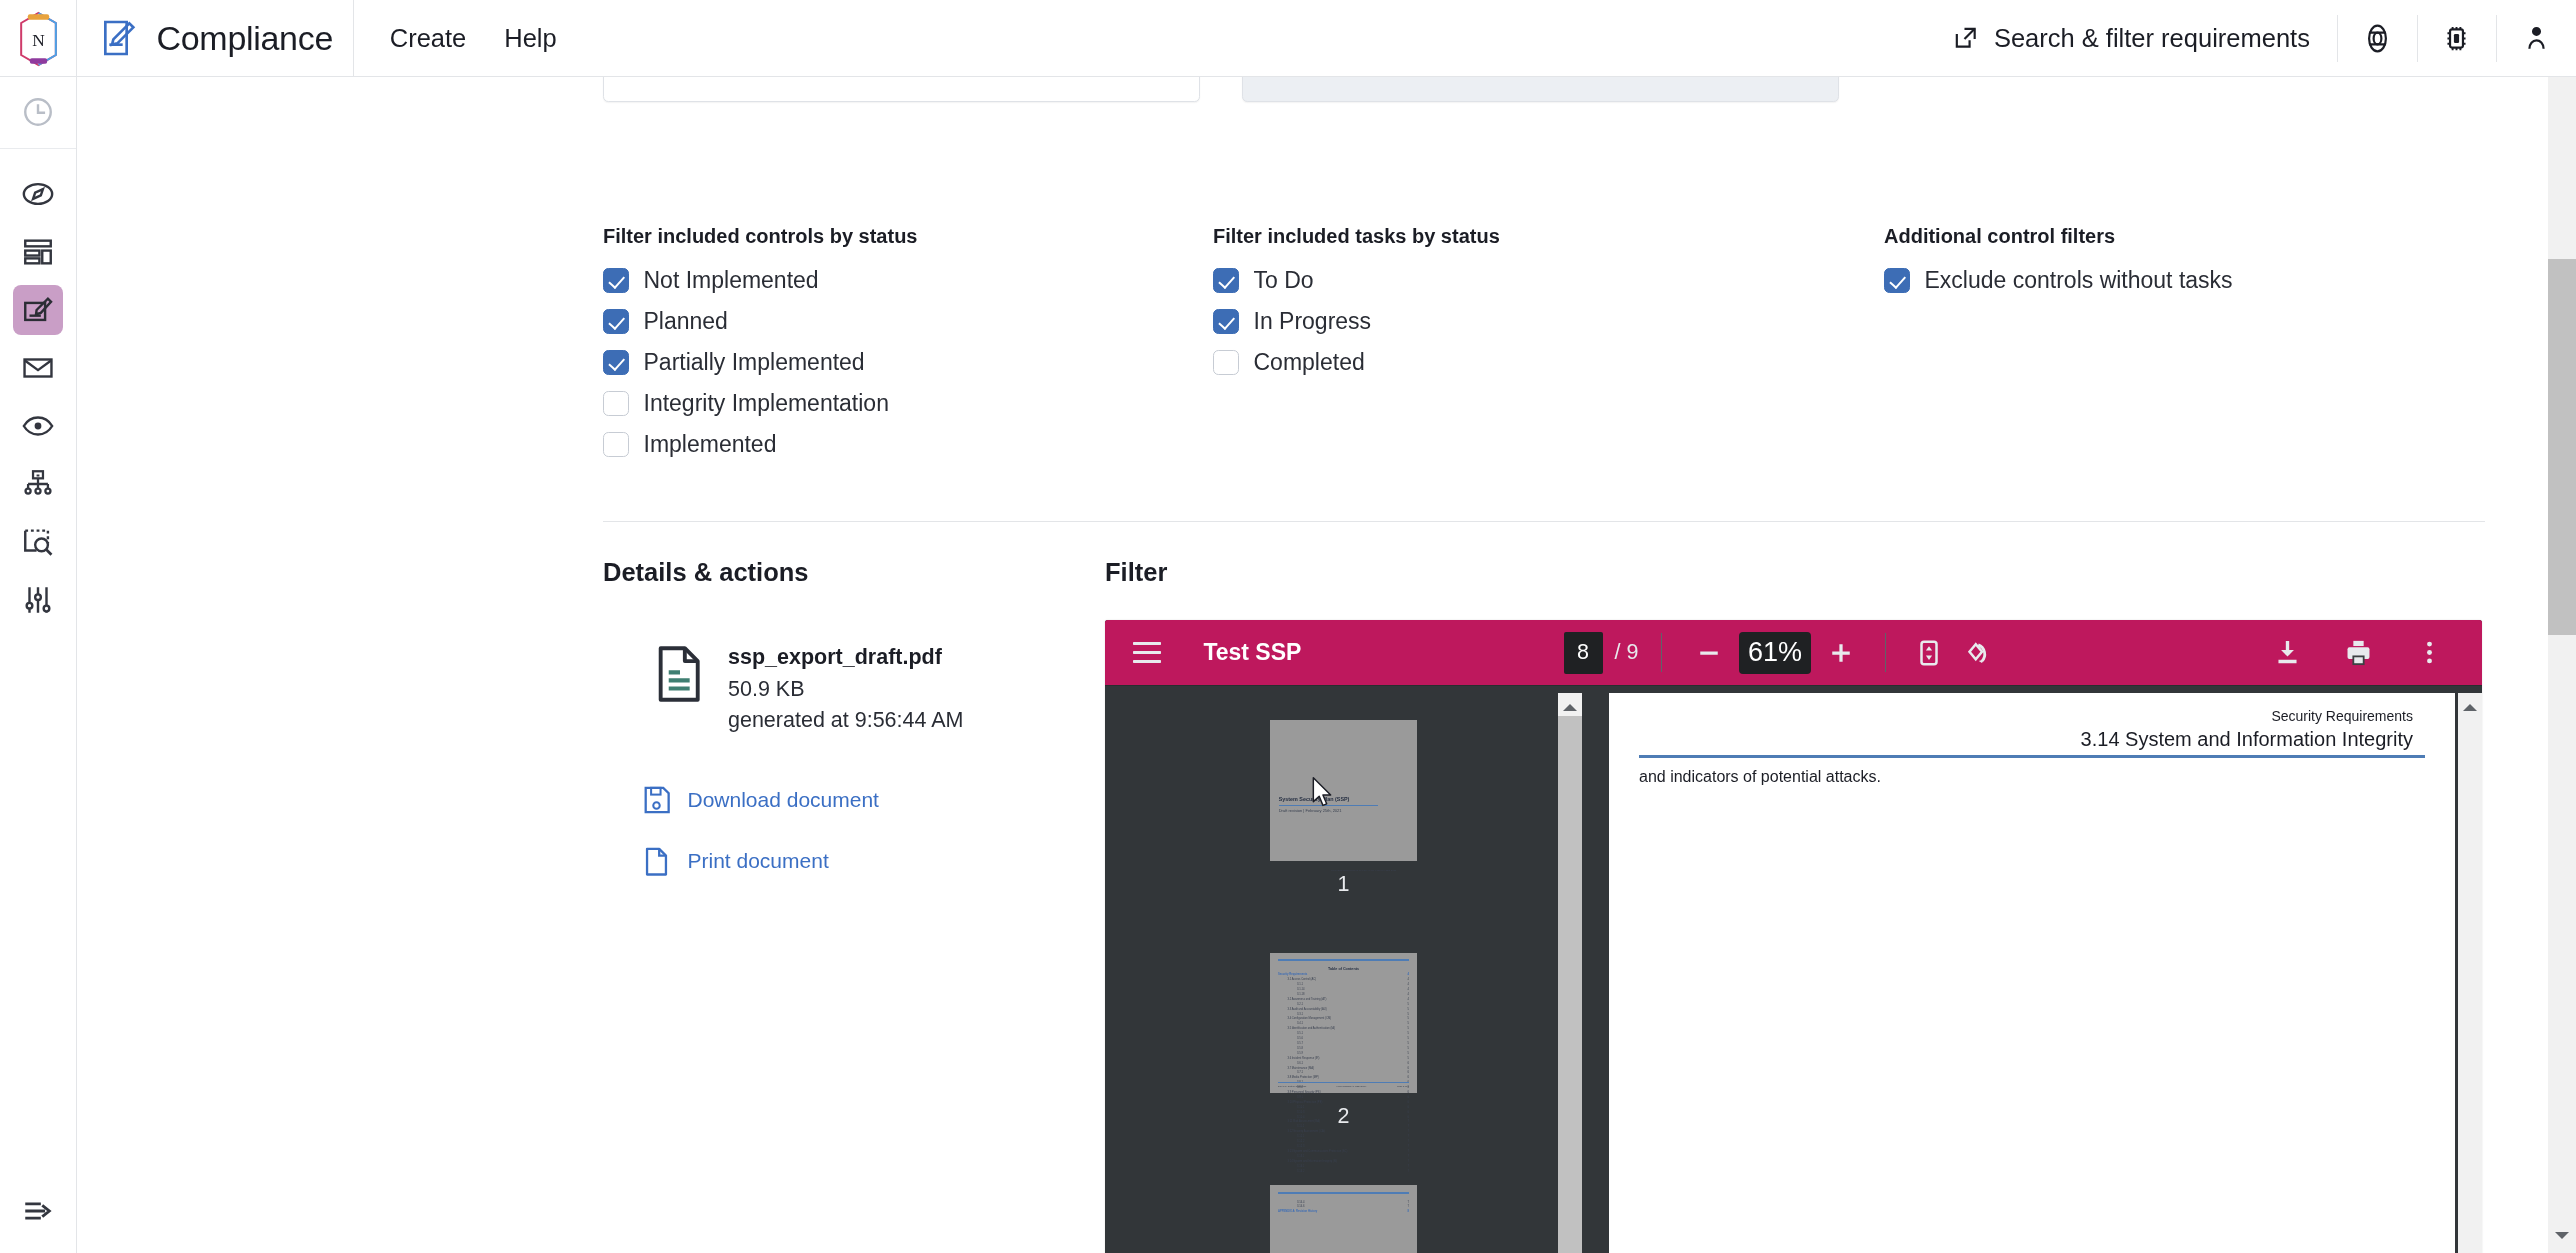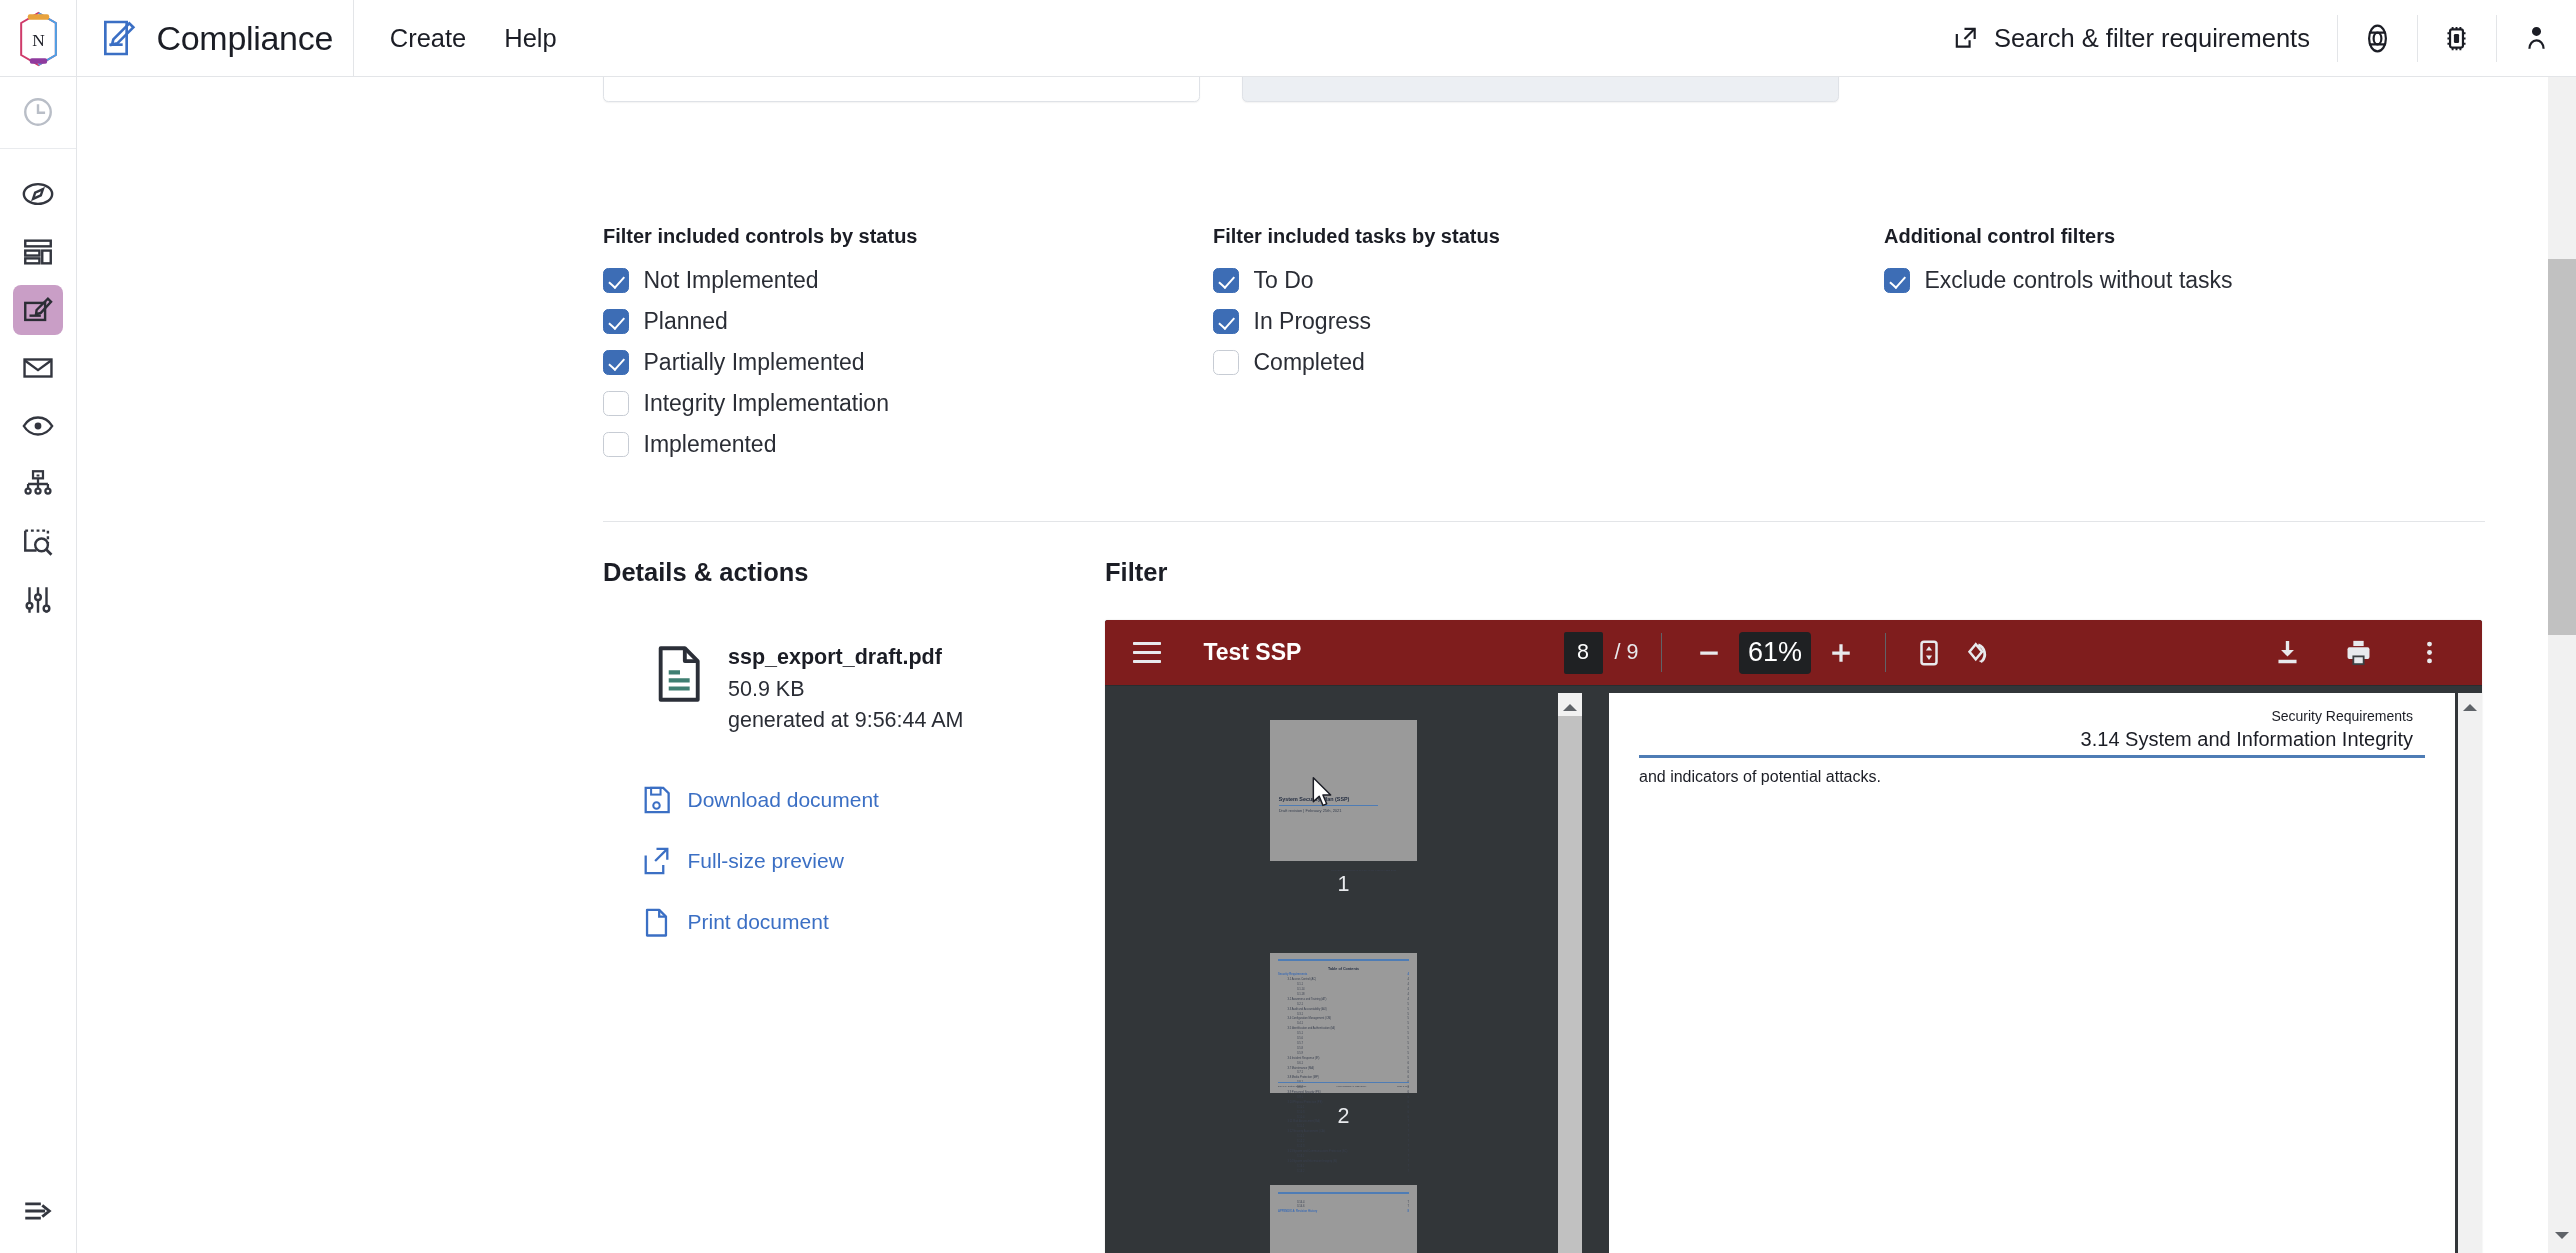--- a/index.html
+++ b/index.html
@@ -113,21 +113,21 @@
   .action.first { margin-top: 52px; }
 
   
   .preview-col { position:absolute; top:0; left: 502px; width: 1385px; }
   .pdfviewer {
     position:absolute; top: 62px; left:0; width: 1377px; height: 706px;
     background:#323639; border-radius: 2.7px; overflow:hidden;
     box-shadow: 0 0.7px 2px rgba(0,0,0,0.12);
   }
   .pdftoolbar {
-    height: 66px; background:#7f1d1d; display:flex; align-items:center; padding: 0 19px;
+    height: 66px; background:#be185d; display:flex; align-items:center; padding: 0 19px;
     border-bottom: 0.7px solid #2a2d2f;
   }
   .pv-hamb { width:39px; height:39px; display:flex; flex-direction:column; justify-content:center; gap:5.4px; cursor:pointer; margin-left: 9.4px;}
   .pv-hamb span { display:block; width:28px; height:3.4px; background:#e8eaed; border-radius:0.7px; }
   .pv-title { font-size: 23px; color:#ffffff; font-weight:bold; margin-left: 31px; white-space:nowrap; }
   .pv-mid { margin-left:auto; display:flex; align-items:center; }
   .pv-pagebox {
     background:#1f2123; color:#fff; font-size:21.5px; width: 39px; height: 42px;
     display:flex; align-items:center; justify-content:center; border-radius:2px; cursor:text;
   }
@@ -422,28 +422,20 @@
 
         <div class="action first">
           <svg width="27" height="30" viewBox="0 0 20 22">
             <path d="M2 2 h13 l4 4 v14 h-17 z" fill="none" stroke="#3b6fc4" stroke-width="1.7"></path>
             <rect x="6" y="2" width="7" height="5" fill="none" stroke="#3b6fc4" stroke-width="1.5"></rect>
             <circle cx="10" cy="15" r="2.4" fill="none" stroke="#3b6fc4" stroke-width="1.5"></circle>
           </svg>
           <span class="action-label">Download document</span>
         </div>
 
-        <div class="action">
-          <svg width="27" height="30" viewBox="0 0 20 22">
-            <path d="M2 7 v13 h13 v-6" fill="none" stroke="#3b6fc4" stroke-width="1.7"></path>
-            <path d="M10 2 h8 v8" fill="none" stroke="#3b6fc4" stroke-width="1.7"></path>
-            <path d="M18 2 L9 11" stroke="#3b6fc4" stroke-width="1.7"></path>
-          </svg>
-          <span class="action-label">Full-size preview</span>
-        </div>
 
         <div class="action">
           <svg width="27" height="30" viewBox="0 0 20 22">
             <path d="M3 2 h9 l5 5 v14 h-14 z" fill="none" stroke="#3b6fc4" stroke-width="1.7" stroke-linejoin="round"></path>
             <path d="M12 2 v5 h5" fill="none" stroke="#3b6fc4" stroke-width="1.7"></path>
           </svg>
           <span class="action-label">Print document</span>
         </div>
       </div>
 

